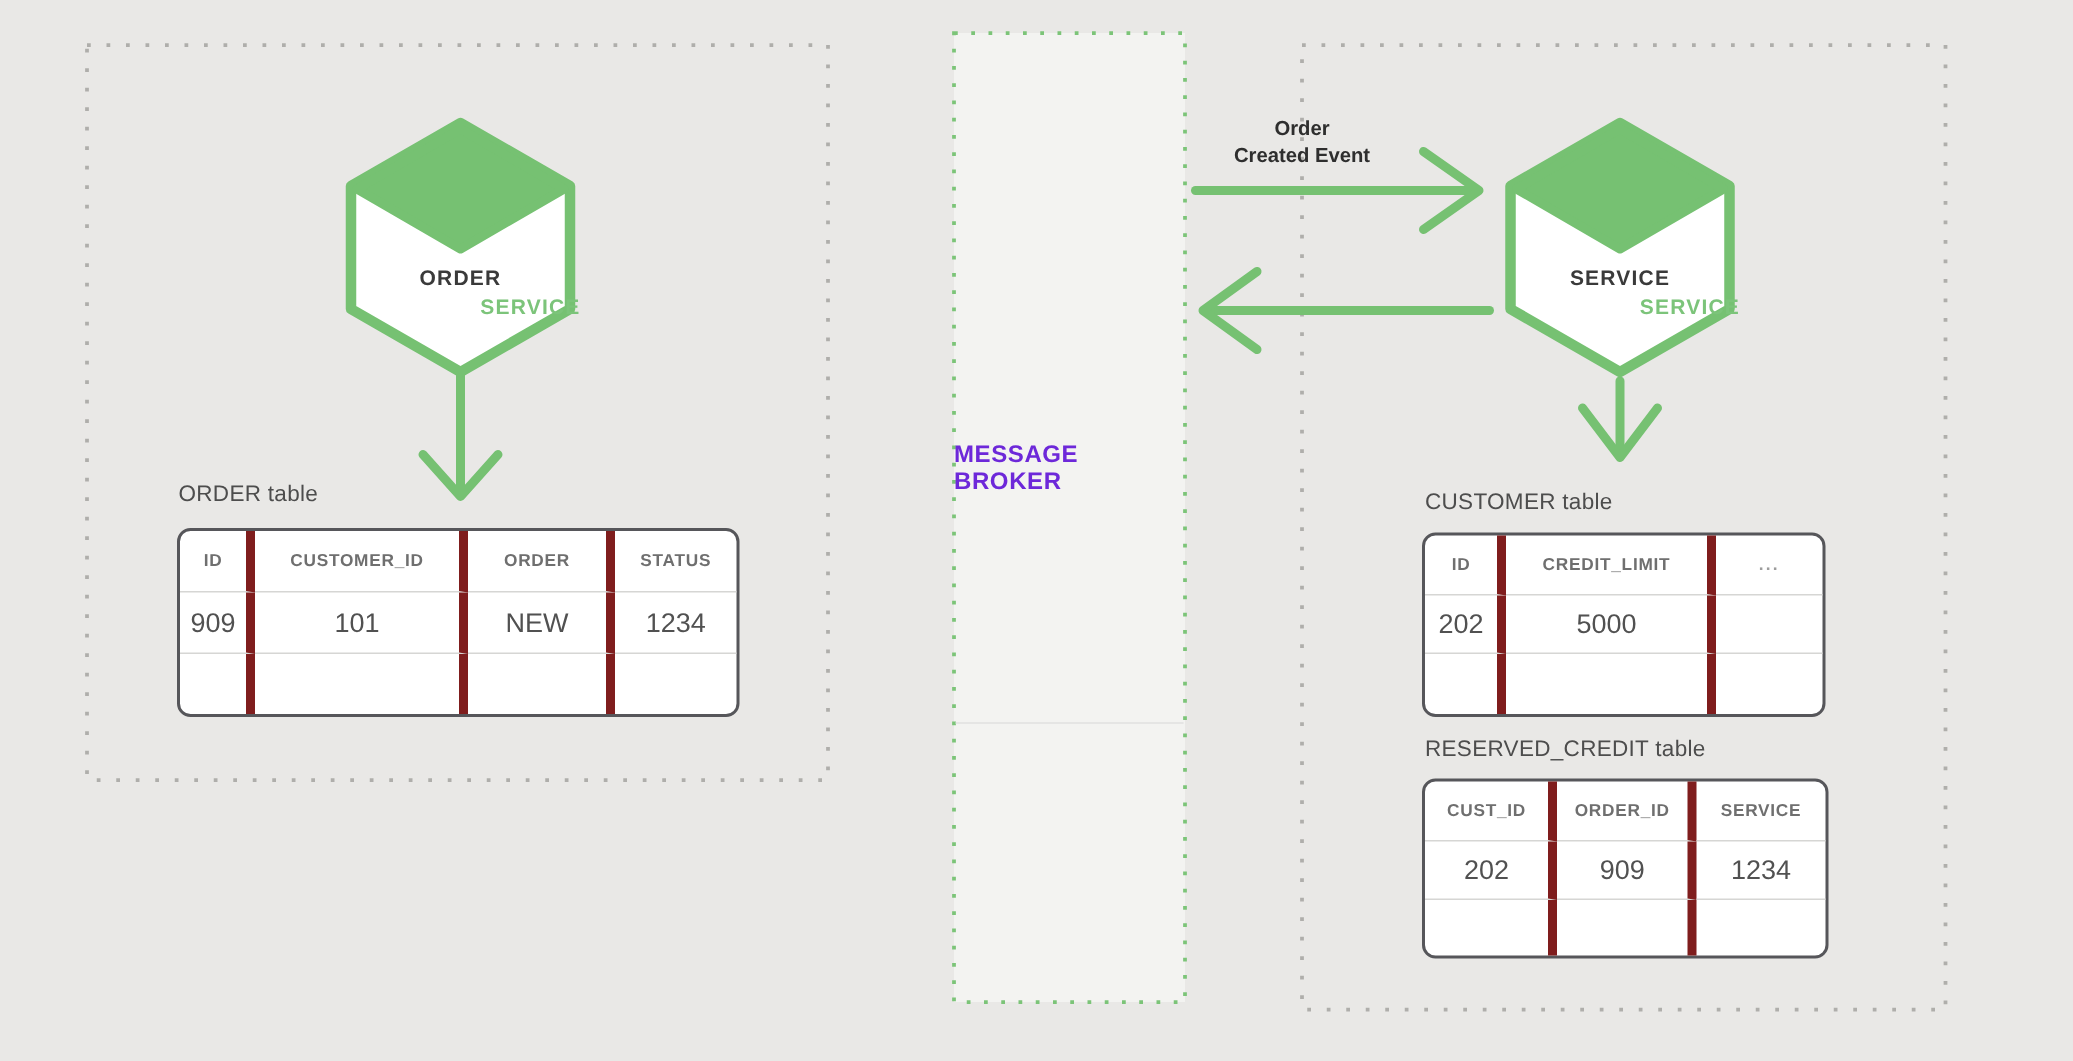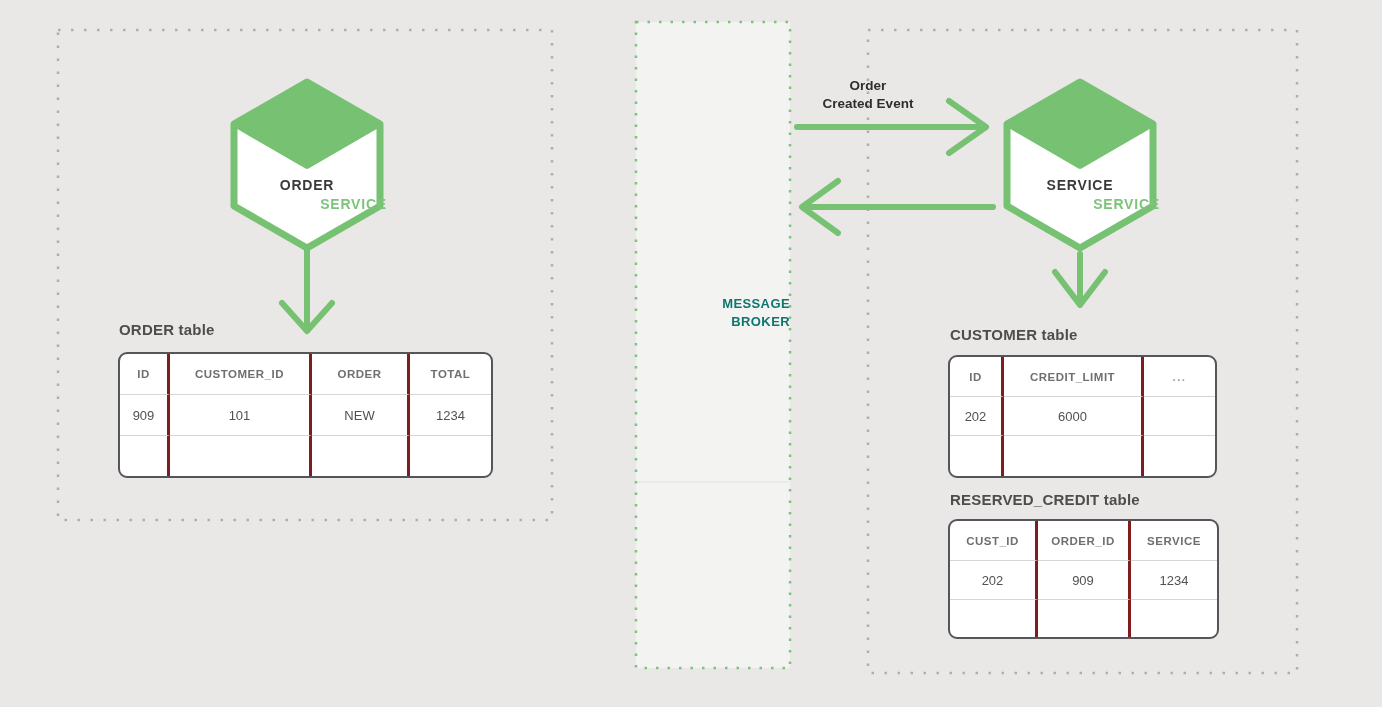--- a/index.html
+++ b/index.html
@@ -7,40 +7,40 @@
   #canvas{position:relative;width:1382px;height:707px;background:#e9e8e6;overflow:hidden;}
   .abs{position:absolute;}
   svg{display:block;}
 
   
   .service-label{position:absolute;left:0;top:100px;width:100%;text-align:center;
     font-weight:700;font-size:14px;line-height:19px;letter-spacing:0.8px;color:#3a3a3a;}
   .service-label .subtitle{color:#7cc47a;text-align:right;}
 
   
-  .broker-label{position:absolute;left:636px;top:295px;width:154px;text-align:right;
-    font-weight:700;font-size:13px;line-height:18px;letter-spacing:0.4px;color:#0f766e;}
+  .broker-label{position:absolute;left:636px;top:295px;width:154px;text-align:left;
+    font-weight:700;font-size:16px;line-height:18px;letter-spacing:0.4px;color:#6d28d9;}
 
   
   .event-label{position:absolute;text-align:center;font-weight:700;font-size:13.5px;
     line-height:18px;color:#2e2e2e;}
   #order-created-label{left:793px;top:77px;width:150px;}
   #credit-reserved-label{left:845px;top:163px;width:150px;}
 
   
-  .table-title{position:absolute;font-weight:700;font-size:15px;color:#4d4d4d;letter-spacing:0.2px;}
+  .table-title{position:absolute;font-weight:400;font-size:15px;color:#4d4d4d;letter-spacing:0.2px;}
 
   
   table.data-table{border-collapse:separate;border-spacing:0;background:#ffffff;
     border:2.5px solid #56565a;border-radius:9px;table-layout:fixed;}
   table.data-table th,table.data-table td{
-    border-right:3px solid #7f1d1d;border-bottom:1px solid #d6d6d4;
+    border-right:6px solid #7f1d1d;border-bottom:1px solid #d6d6d4;
     text-align:center;vertical-align:middle;padding:0;overflow:hidden;}
   table.data-table th{font-size:11.5px;font-weight:700;color:#6f6f6f;letter-spacing:0.5px;}
-  table.data-table td{font-size:13px;color:#515151;}
+  table.data-table td{font-size:18px;color:#515151;}
   table.data-table th:last-child,table.data-table td:last-child{border-right:none;}
   table.data-table tr:last-child td{border-bottom:none;}
   #customer-table th.ellipsis{color:#9c9c9c;letter-spacing:1.5px;}
 
   #order-table th{height:40px;} #order-table td{height:40px;}
   #customer-table th{height:39px;}
   #customer-table tr.r1 td{height:38px;} #customer-table tr.r2 td{height:40px;}
   #reserved-table th{height:39px;}
   #reserved-table tr.r1 td{height:38px;} #reserved-table tr.r2 td{height:37px;}
 </style>
@@ -111,21 +111,21 @@
         <col style="width:50px">
         <col style="width:142px">
         <col style="width:98px">
         <col style="width:81px">
       </colgroup>
     <tbody>
         <tr>
       <th>ID</th>
       <th>CUSTOMER_ID</th>
       <th>ORDER</th>
-      <th>TOTAL</th>
+      <th>STATUS</th>
     </tr>
     <tr>
       <td>909</td>
       <td>101</td>
       <td>NEW</td>
       <td>1234</td>
     </tr>
     <tr>
       <td></td>
       <td></td>
@@ -143,21 +143,21 @@
         <col style="width:71px">
       </colgroup>
     <tbody>
         <tr>
       <th>ID</th>
       <th>CREDIT_LIMIT</th>
       <th class="ellipsis">...</th>
     </tr>
     <tr class="r1">
       <td>202</td>
-      <td>6000</td>
+      <td>5000</td>
       <td></td>
     </tr>
     <tr class="r2">
       <td></td>
       <td></td>
       <td></td>
     </tr>
   </tbody>
     </table>
 

